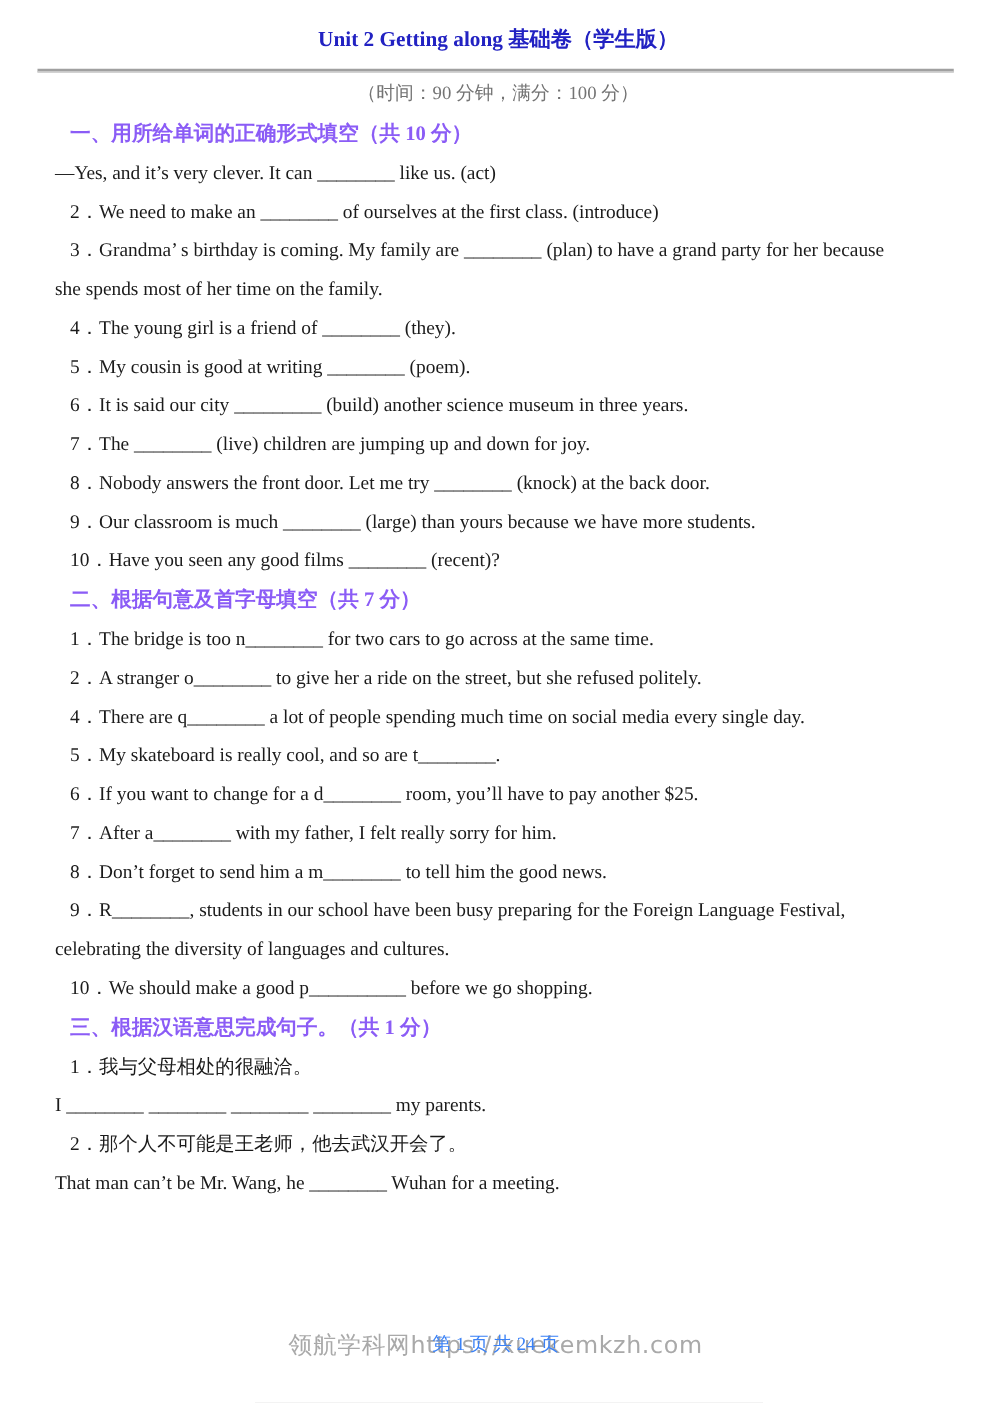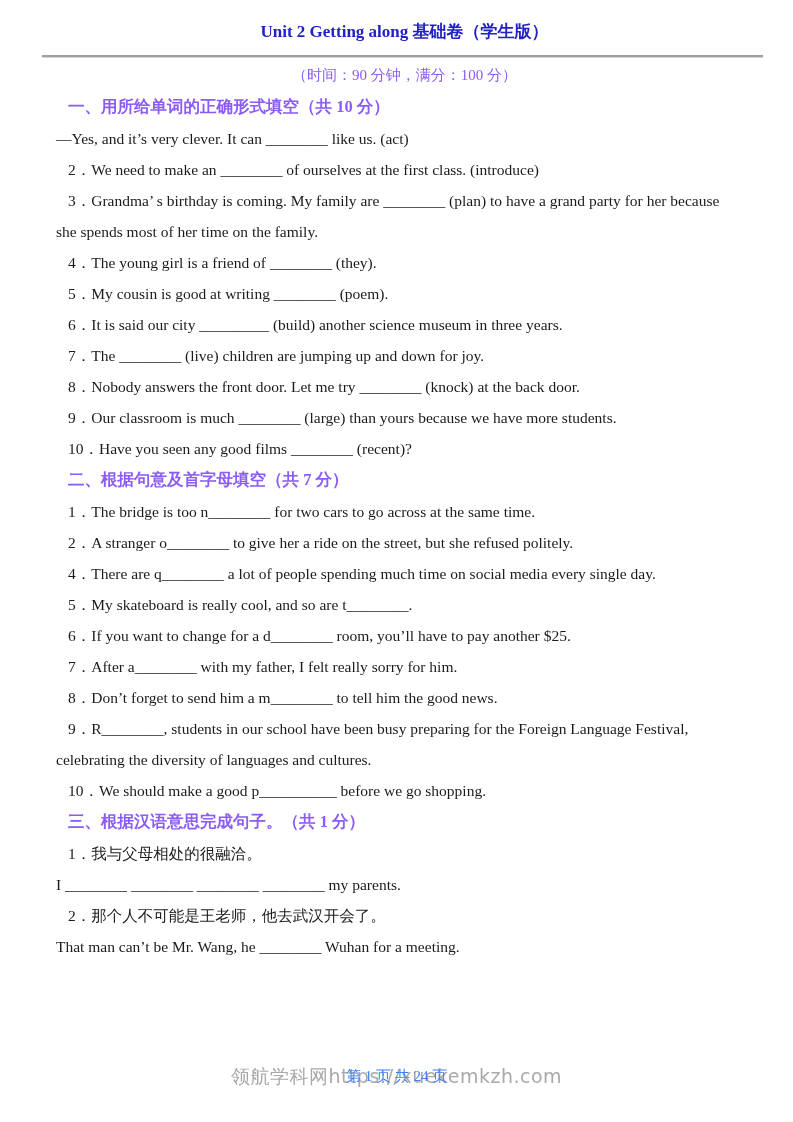--- a/index.html
+++ b/index.html
@@ -6,42 +6,42 @@
   .page {
     position: relative;
     width: 793px;
     height: 1122px;
     margin: 0 auto;
     background: #ffffff;
     font-family: "Liberation Serif", serif;
     color: #1b1b1b;
     overflow: hidden;
   }
-  .content { padding: 20px 40px 0 44px; margin-left: 12px; }
+  .content { padding: 20px 40px 0 44px; }
 
   .doc-title {
     text-align: center;
     font-size: 17px;
     line-height: 24px;
     font-weight: bold;
     color: var(--title-color, #2222c2);
     font-family: "Liberation Serif", serif;
   }
   .rule {
     height: 2px;
     background: #a0a0a0;
     border-bottom: 1px solid #d6d6d6;
     margin: 11px -10px 0 -14px;
   }
   .exam-info {
     text-align: center;
     font-size: 15px;
     line-height: 20px;
     margin-top: 7px;
-    color: #8b5cf6;
+    color: #737373;
   }
   .sec-heading {
     font-size: 16.5px;
     line-height: 21px;
     font-weight: bold;
     margin: 11px 0 0 12px;
     color: #8b5cf6;
   }
   .line {
     font-size: 15.5px;

